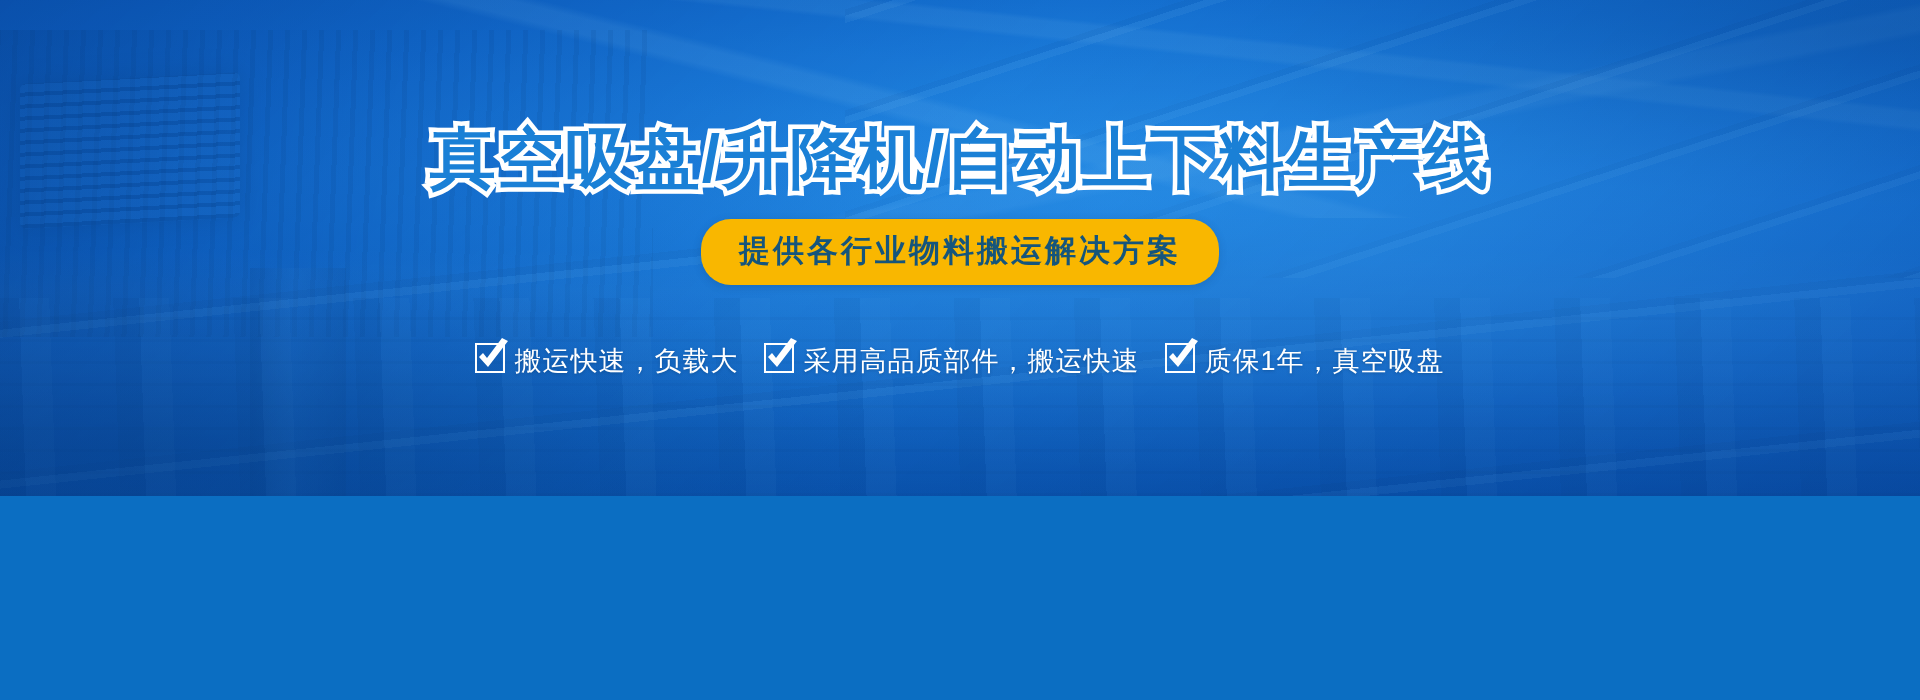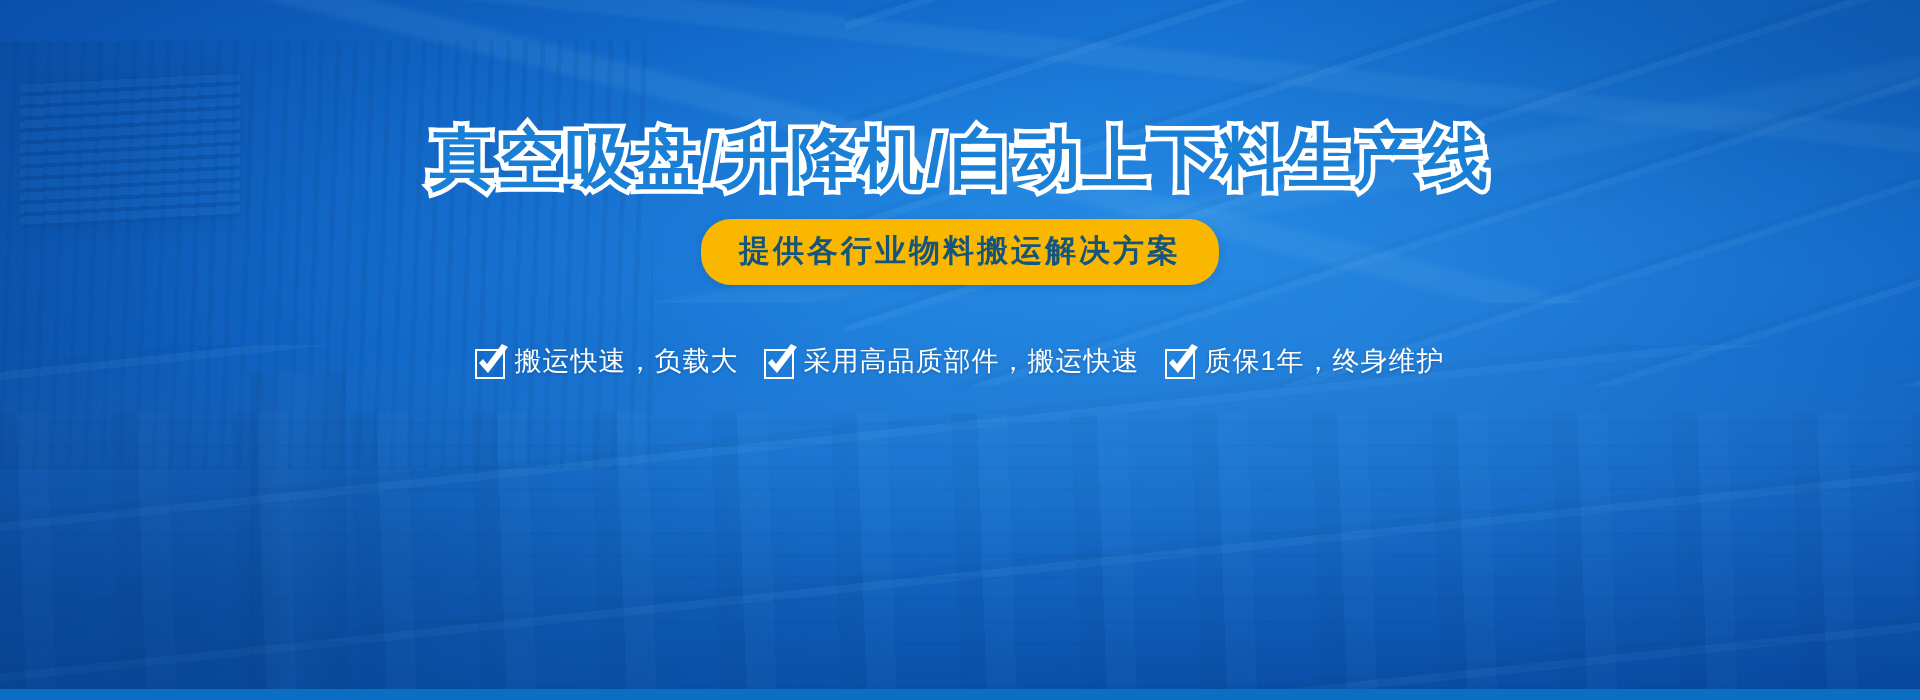--- a/index.html
+++ b/index.html
@@ -2,21 +2,21 @@
 <html><head>
 <meta charset="utf-8">
 <style>
   * { margin:0; padding:0; box-sizing:border-box; }
   html,body { width:1920px; height:700px; overflow:hidden; background:#0b6ec2; }
   body { font-family:"Liberation Sans","DejaVu Sans",sans-serif; }
 
   
   .banner{
     position:relative;
-    width:1920px; height:689px;
+    width:1920px; height:496px;
     overflow:hidden;
     background:#1277c9;
   }
 
   
   .photo{ position:absolute; inset:0; overflow:hidden; }
 
   
   .photo .base{
     position:absolute; inset:0;
@@ -140,21 +140,21 @@
     border-radius:30px;
     white-space:nowrap;
     box-shadow:0 2px 8px rgba(5,50,95,.18);
   }
 
   .features{
     margin-top:58px;
     display:flex; align-items:center; gap:26px;
     white-space:nowrap;
   }
-  .feature{ display:flex; align-items:flex-end; gap:9px; }
+  .feature{ display:flex; align-items:flex-start; gap:9px; }
   .check{
     width:30px; height:30px;
     border:2px solid #ffffff;
     position:relative;
     flex:0 0 auto;
   }
   .check svg{ position:absolute; left:-5px; top:-9px; width:42px; height:42px; display:block; }
   .feature .label{
     color:#ffffff;
     font-size:27px;
@@ -206,18 +206,18 @@
         </span>
         <span class="label">采用高品质部件，搬运快速</span>
       </div>
 
       <div class="feature">
         <span class="check">
           <svg viewBox="0 0 42 42" aria-hidden="true">
             <path d="M7 21 L16 31 L36 5 L30 2 L15 22 L11 17 Z" fill="#ffffff"></path>
           </svg>
         </span>
-        <span class="label">质保1年，终身维护</span>
+        <span class="label">质保1年，真空吸盘</span>
       </div>
 
     </div>
   </div>
 </div>
 
 </body></html>

